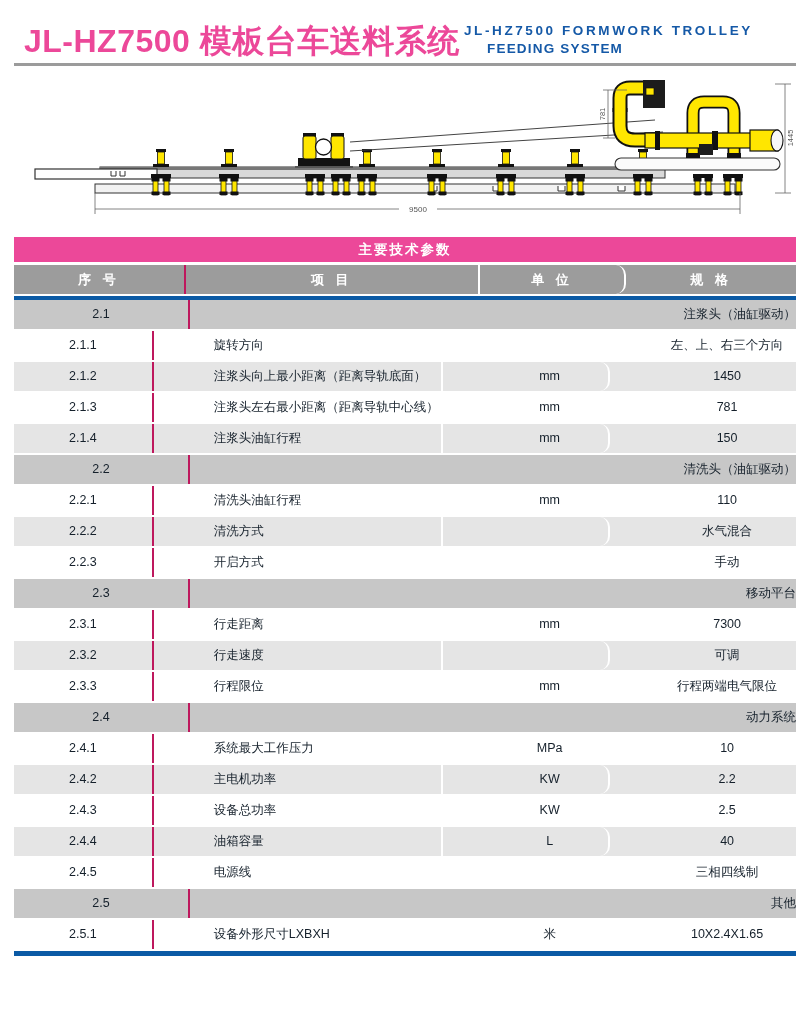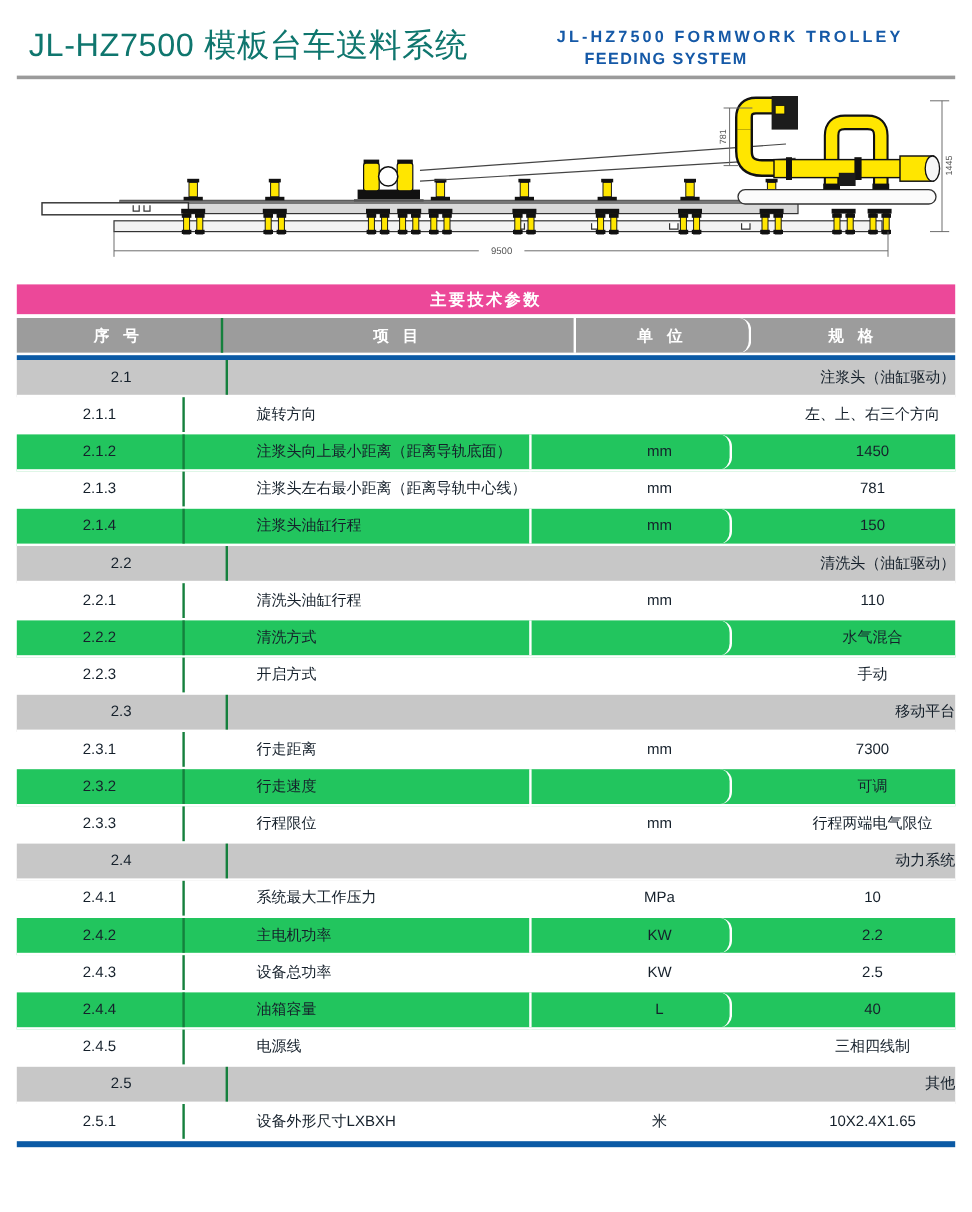--- a/index.html
+++ b/index.html
@@ -1,21 +1,21 @@
 <!DOCTYPE html>
 <html><head>
 <meta charset="utf-8">
 <style>
   html,body{margin:0;padding:0;background:#fff;}
   body{width:810px;height:1010px;font-family:"Liberation Sans","DejaVu Sans",sans-serif;}
   .page{position:relative;width:810px;height:1010px;background:#fff;overflow:hidden;}
 
   
-  .hdr-zh{position:absolute;left:24px;top:20px;font-size:27px;font-weight:normal;
-          color:#0f766e;letter-spacing:0.5px;white-space:nowrap;}
+  .hdr-zh{position:absolute;left:24px;top:20px;font-size:32px;font-weight:bold;
+          color:#ec4899;letter-spacing:0.5px;white-space:nowrap;}
   .hdr-en{position:absolute;left:464px;top:22px;color:#1559a7;font-weight:bold;
           font-size:13.5px;line-height:1.35;white-space:nowrap;}
   .hdr-en .l1{letter-spacing:2.6px;}
   .hdr-en .l2{letter-spacing:1.2px;margin-left:23px;}
   .hdr-rule{position:absolute;left:14px;top:63px;width:782px;height:3px;background:#9b9b9b;}
 
   
   .diagram{position:absolute;left:15px;top:80px;}
 
   
@@ -25,25 +25,25 @@
   .tgap3{height:3px;background:#fff;}
   .thead{display:flex;height:29px;line-height:29px;background:#9c9c9c;color:#fff;
          font-size:13px;font-weight:bold;}
   .thead .c{letter-spacing:4px;}
   .tgap2{height:2px;background:#fff;}
   .tline{height:4px;background:#0b5aa5;}
   .tline-bottom{height:5px;background:#0b5aa5;}
 
   .trow{display:flex;height:29px;line-height:29px;border-bottom:2px solid #fff;
         background:#fff;color:#15202b;font-size:12.5px;gap:48px;}
-  .trow.alt{background:#22c55e;}
+  .trow.alt{background:#e5e5e5;}
   .trow.section{background:#c7c7c7;}
 
   .c{box-sizing:border-box;text-align:center;overflow:hidden;white-space:nowrap;}
-  .c1{width:176px;border-right:2px solid #15803d;}
+  .c1{width:176px;border-right:2px solid #be185d;}
   .c2{width:301px;border-right:2px solid #fff;text-align:left;padding-left:12px;}
   .c3{width:150px;border-right:2px solid #fff;border-radius:10px;}
   .c4{width:174px;}
   .cmerge{flex:1;text-align:right;padding-left:12px;}
 </style>
 </head>
 <body>
 
 <div class="page">
 

